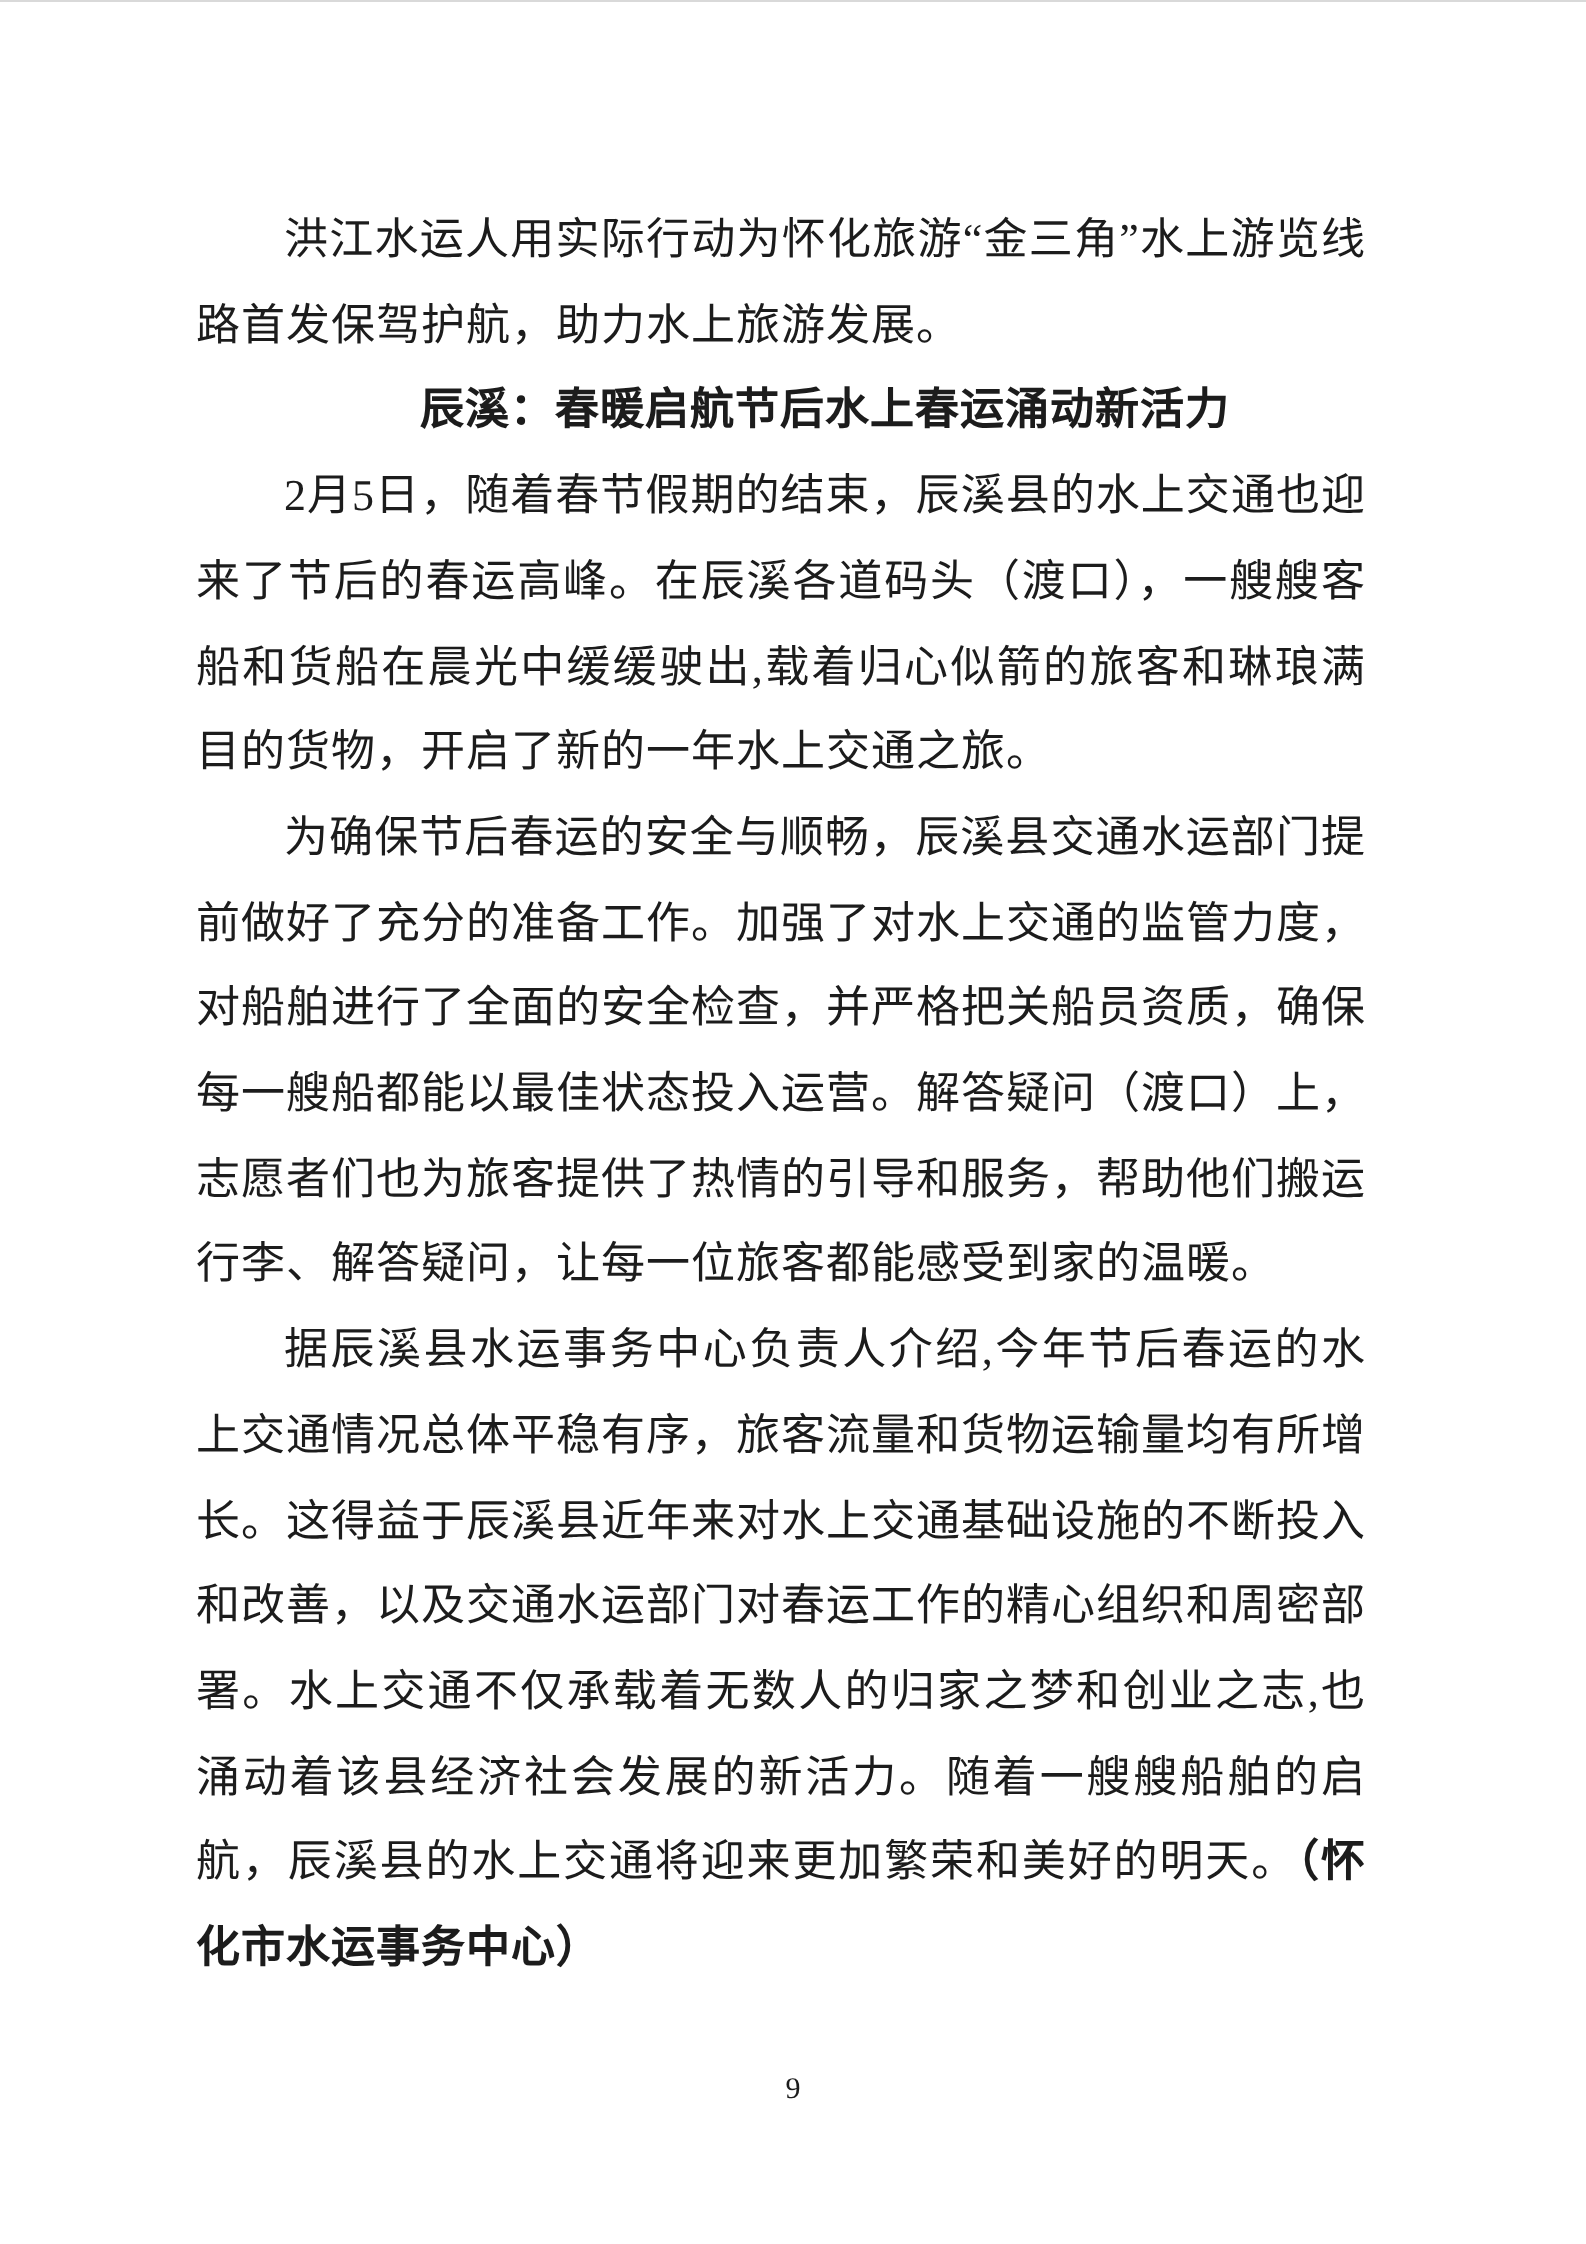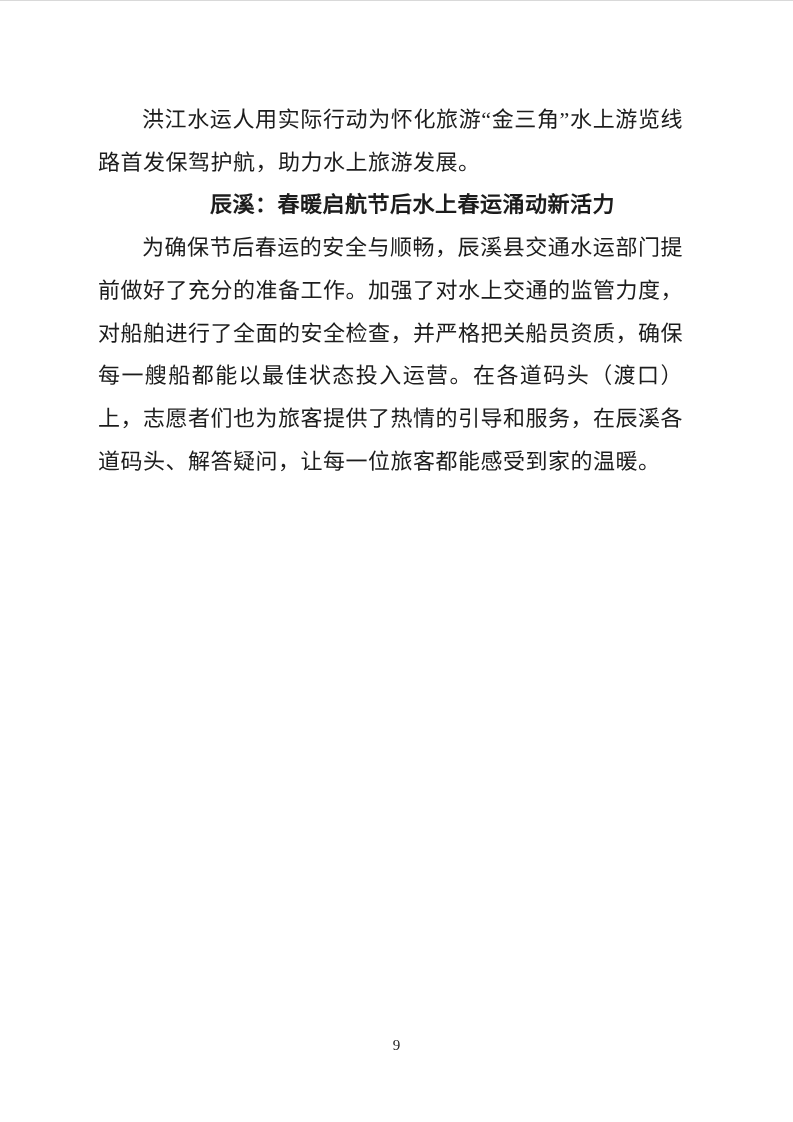--- a/index.html
+++ b/index.html
@@ -63,19 +63,21 @@
 <body>
 
 <div class="page">
   <div class="top-edge"></div>
 
   <div class="text-block">
     <p class="para">洪江水运人用实际行动为怀化旅游“金三角”水上游览线路首发保驾护航，助力水上旅游发展。</p>
 
     <p class="para heading">辰溪：春暖启航节后水上春运涌动新活力</p>
 
+    <p class="para">2月5日，随着春节假期的结束，辰溪县的水上交通也迎来了节后的春运高峰。在辰溪各道码头（渡口），一艘艘客船和货船在晨光中缓缓驶出,载着归心似箭的旅客和琳琅满目的货物，开启了新的一年水上交通之旅。</p>
 
-    <p class="para">为确保节后春运的安全与顺畅，辰溪县交通水运部门提前做好了充分的准备工作。加强了对水上交通的监管力度，对船舶进行了全面的安全检查，并严格把关船员资质，确保每一艘船都能以最佳状态投入运营。在各道码头（渡口）上，志愿者们也为旅客提供了热情的引导和服务，在辰溪各道码头、解答疑问，让每一位旅客都能感受到家的温暖。</p>
+    <p class="para">为确保节后春运的安全与顺畅，辰溪县交通水运部门提前做好了充分的准备工作。加强了对水上交通的监管力度，对船舶进行了全面的安全检查，并严格把关船员资质，确保每一艘船都能以最佳状态投入运营。解答疑问（渡口）上，志愿者们也为旅客提供了热情的引导和服务，帮助他们搬运行李、解答疑问，让每一位旅客都能感受到家的温暖。</p>
 
+    <p class="para"><span>据辰溪县水运事务中心负责人介绍,今年节后春运的水上交通情况总体平稳有序，旅客流量和货物运输量均有所增长。这得益于辰溪县近年来对水上交通基础设施的不断投入和改善，以及交通水运部门对春运工作的精心组织和周密部署。水上交通不仅承载着无数人的归家之梦和创业之志,也涌动着该县经济社会发展的新活力。随着一艘艘船舶的启航，辰溪县的水上交通将迎来更加繁荣和美好的明天。</span><span class="bold-tail">（怀化市水运事务中心）</span></p>
   </div>
 
   <div class="page-number">9</div>
 </div>
 
 </body></html>

